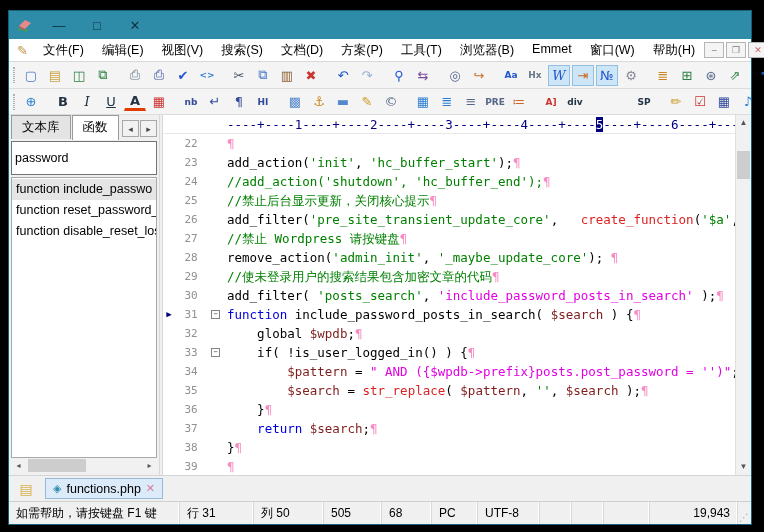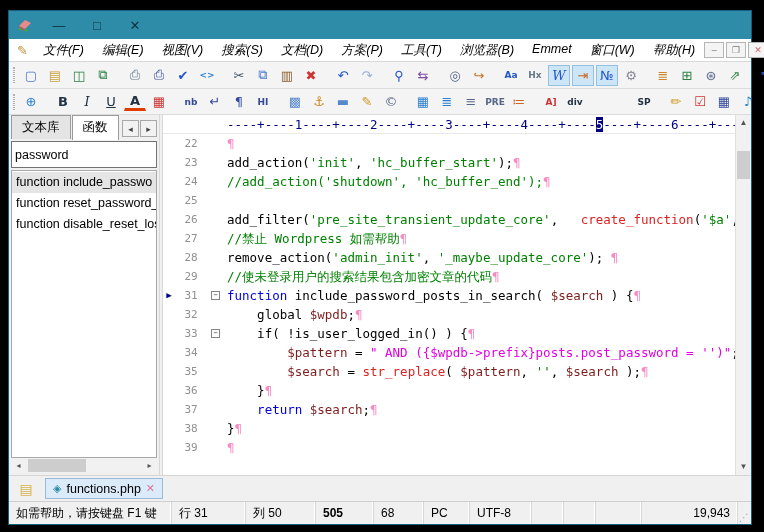--- a/index.html
+++ b/index.html
@@ -12,21 +12,21 @@
   .titlebar { height:28px; background:#2E8CA8; display:flex; align-items:center; flex:0 0 auto; }
   .app-icon { width:18px; height:16px; margin:0 6px 0 7px; }
   .title-text { color:#ffffff; font-size:12.5px; flex:1; white-space:nowrap; overflow:hidden; }
   .win-btn { width:38px; height:28px; display:flex; align-items:center; justify-content:center;
     color:#10313d; font-size:13px; cursor:default; }
 
   
   .menubar { height:23px; background:#ffffff; border-bottom:1px solid #d9d9d9;
     display:flex; align-items:center; flex:0 0 auto; }
   .menu-pencil { color:#c09040; font-size:13px; margin:0 6px 0 8px; }
-  .menu-item { font-size:12.5px; color:#000; padding:8px 9px; white-space:nowrap;font-style:italic; }
+  .menu-item { font-size:12.5px; color:#000; padding:8px 9px; white-space:nowrap; }
   .mdi-box { margin-left:auto; display:flex; gap:2px; padding-right:6px; }
   .mdi-btn { width:20px; height:16px; border:1px solid #b5b5b5; background:#f4f4f4;
     font-size:9px; color:#777; display:flex; align-items:center; justify-content:center; }
   .mdi-btn.close { color:#c66; }
 
   
   .toolbar { background:#f4f4f4; border-bottom:1px solid #dcdcdc; display:flex;
     align-items:center; flex:0 0 auto; padding-left:3px; }
   .tb1 { height:27px; } .tb2 { height:26px; }
   .grip { width:3px; height:16px; border-left:1px dotted #b0b0b0; border-right:1px dotted #b0b0b0; margin:0 4px 0 1px; }
@@ -41,21 +41,21 @@
   
   .main { flex:1 1 auto; display:flex; min-height:0; }
   .sidebar { width:150px; flex:0 0 auto; display:flex; flex-direction:column; background:#f0f0f0; }
   .sb-tabs { height:24px; display:flex; align-items:flex-end; padding:2px 2px 0 2px; }
   .sb-tab { font-size:12.5px; padding:3px 10px 3px; border:1px solid #9a9a9a; border-bottom:none;
     background:#e4e4e4; color:#000; margin-right:1px; }
   .sb-tab.active { background:#ffffff; position:relative; top:1px; padding-bottom:4px; }
   .sb-arrows { margin-left:auto; display:flex; gap:1px; padding-bottom:2px; }
   .sb-arrow { width:17px; height:17px; border:1px solid #a8a8a8; background:#f2f2f2;
     font-size:9px; color:#444; display:flex; align-items:center; justify-content:center; }
-  .sb-search { margin:2px; height:27px; border:1px solid #737373; font-size:12.5px;
+  .sb-search { margin:2px; height:34px; border:1px solid #737373; font-size:12.5px;
     padding:0 3px; font-family:"Liberation Sans","DejaVu Sans",sans-serif; background:#fff; }
   .sb-list { flex:1 1 auto; background:#ffffff; border:1px solid #a8a8a8; margin:0 2px;
     overflow:hidden; padding-top:1px; }
   .sb-item { font-size:12.5px; color:#000; height:21px; line-height:21px; padding-left:4px;
     white-space:nowrap; overflow:hidden; }
   .sb-item.selected { background:#e5e5e5; }
   .sb-hscroll { height:15px; margin:0 2px 2px 2px; background:#f1f1f1; display:flex; align-items:center; }
   .sb-hs-arrow { width:15px; text-align:center; font-size:8px; color:#555; }
   .sb-hs-thumb { width:58px; height:13px; background:#cdcdcd; margin-left:2px; }
   .sb-hs-sp { flex:1; }
@@ -254,25 +254,26 @@
 
     <div class="splitter"></div>
 
     <div class="editor">
       <div class="edit-body">
         <div class="ruler"><span>----+----1----+----2----+----3----+----4----+----</span><span class="hl">5</span><span>----+----6----+----7----+----8----+--</span></div>
         <div class="code" id="code-lines">
             <div class="cline"><span class="mk"></span><span class="ln">22</span><span class="fd"></span><span class="ct"><span class="tk-p">¶</span></span></div>
             <div class="cline"><span class="mk"></span><span class="ln">23</span><span class="fd"></span><span class="ct"><span class="tk-d">add_action(</span><span class="tk-s">'init'</span><span class="tk-d">, </span><span class="tk-s">'hc_buffer_start'</span><span class="tk-d">);</span><span class="tk-p">¶</span></span></div>
             <div class="cline"><span class="mk"></span><span class="ln">24</span><span class="fd"></span><span class="ct"><span class="tk-c">//add_action('shutdown', 'hc_buffer_end');</span><span class="tk-p">¶</span></span></div>
-            <div class="cline"><span class="mk"></span><span class="ln">25</span><span class="fd"></span></div>
+            <div class="cline"><span class="mk"></span><span class="ln">25</span><span class="fd"></span><span class="ct"><span class="tk-c">//禁止后台显示更新，关闭核心提示</span><span class="tk-p">¶</span></span></div>
             <div class="cline"><span class="mk"></span><span class="ln">26</span><span class="fd"></span><span class="ct"><span class="tk-d">add_filter(</span><span class="tk-s">'pre_site_transient_update_core'</span><span class="tk-d">,   </span><span class="tk-f">create_function</span><span class="tk-d">(</span><span class="tk-s">'$a'</span><span class="tk-d">, </span></span></div>
-            <div class="cline"><span class="mk"></span><span class="ln">27</span><span class="fd"></span><span class="ct"><span class="tk-c">//禁止 Wordpress 如需帮助</span><span class="tk-p">¶</span></span></div>
+            <div class="cline"><span class="mk"></span><span class="ln">27</span><span class="fd"></span><span class="ct"><span class="tk-c">//禁止 Wordpress 请按键盘</span><span class="tk-p">¶</span></span></div>
             <div class="cline"><span class="mk"></span><span class="ln">28</span><span class="fd"></span><span class="ct"><span class="tk-d">remove_action(</span><span class="tk-s">'admin_init'</span><span class="tk-d">, </span><span class="tk-s">'_maybe_update_core'</span><span class="tk-d">); </span><span class="tk-p">¶</span></span></div>
             <div class="cline"><span class="mk"></span><span class="ln">29</span><span class="fd"></span><span class="ct"><span class="tk-c">//使未登录用户的搜索结果包含加密文章的代码</span><span class="tk-p">¶</span></span></div>
+            <div class="cline"><span class="mk"></span><span class="ln">30</span><span class="fd"></span><span class="ct"><span class="tk-d">add_filter( </span><span class="tk-s">'posts_search'</span><span class="tk-d">, </span><span class="tk-m">'include_password_posts_in_search'</span><span class="tk-d"> );</span><span class="tk-p">¶</span></span></div>
             <div class="cline"><span class="mk">▶</span><span class="ln">31</span><span class="fd"><span class="box">−</span></span><span class="ct"><span class="tk-k">function</span><span class="tk-d"> include_password_posts_in_search( </span><span class="tk-v">$search</span><span class="tk-d"> ) {</span><span class="tk-p">¶</span></span></div>
             <div class="cline"><span class="mk"></span><span class="ln">32</span><span class="fd"></span><span class="ct"><span class="tk-d">    global </span><span class="tk-v">$wpdb</span><span class="tk-d">;</span><span class="tk-p">¶</span></span></div>
             <div class="cline"><span class="mk"></span><span class="ln">33</span><span class="fd"><span class="box">−</span></span><span class="ct"><span class="tk-d">    if( !is_user_logged_in() ) {</span><span class="tk-p">¶</span></span></div>
             <div class="cline"><span class="mk"></span><span class="ln">34</span><span class="fd"></span><span class="ct"><span class="tk-d">        </span><span class="tk-v">$pattern</span><span class="tk-d"> = </span><span class="tk-m">" AND ({$wpdb-&gt;prefix}posts.post_password = '')"</span><span class="tk-d">;</span></span></div>
             <div class="cline"><span class="mk"></span><span class="ln">35</span><span class="fd"></span><span class="ct"><span class="tk-d">        </span><span class="tk-v">$search</span><span class="tk-d"> = </span><span class="tk-f">str_replace</span><span class="tk-d">( </span><span class="tk-v">$pattern</span><span class="tk-d">, </span><span class="tk-s">''</span><span class="tk-d">, </span><span class="tk-v">$search</span><span class="tk-d"> );</span><span class="tk-p">¶</span></span></div>
             <div class="cline"><span class="mk"></span><span class="ln">36</span><span class="fd"></span><span class="ct"><span class="tk-d">    }</span><span class="tk-p">¶</span></span></div>
             <div class="cline"><span class="mk"></span><span class="ln">37</span><span class="fd"></span><span class="ct"><span class="tk-d">    </span><span class="tk-k">return</span><span class="tk-d"> </span><span class="tk-v">$search</span><span class="tk-d">;</span><span class="tk-p">¶</span></span></div>
             <div class="cline"><span class="mk"></span><span class="ln">38</span><span class="fd"></span><span class="ct"><span class="tk-d">}</span><span class="tk-p">¶</span></span></div>
             <div class="cline"><span class="mk"></span><span class="ln">39</span><span class="fd"></span><span class="ct"><span class="tk-p">¶</span></span></div>
           </div>
@@ -291,24 +292,24 @@
       <span class="dmd">◈</span>
       <span>functions.php</span>
       <span class="cls">✕</span>
     </span>
   </div>
 
   <div class="statusbar" id="status-cells">
       <div class="st-cell first">如需帮助，请按键盘 F1 键</div>
       <div class="st-cell" style="width: 74px;">行 31</div>
       <div class="st-cell" style="width: 70px;">列 50</div>
-      <div class="st-cell" style="width: 58px; font-weight: bold;">505</div>
+      <div class="st-cell" style="width: 58px;">505</div>
       <div class="st-cell" style="width: 50px;">68</div>
       <div class="st-cell" style="width: 46px;">PC</div>
       <div class="st-cell" style="width: 62px;">UTF-8</div>
       <div class="st-cell" style="width: 32px;"></div>
       <div class="st-cell" style="width: 32px;"></div>
       <div class="st-cell" style="width: 46px;"></div>
-      <div class="st-cell last" style="width: 96px;">19,943</div>
+      <div class="st-cell last" style="width: 88px;">19,943</div>
       <div class="st-grip">⋰</div>
     </div>
 
 </div>
 
 </body></html>

